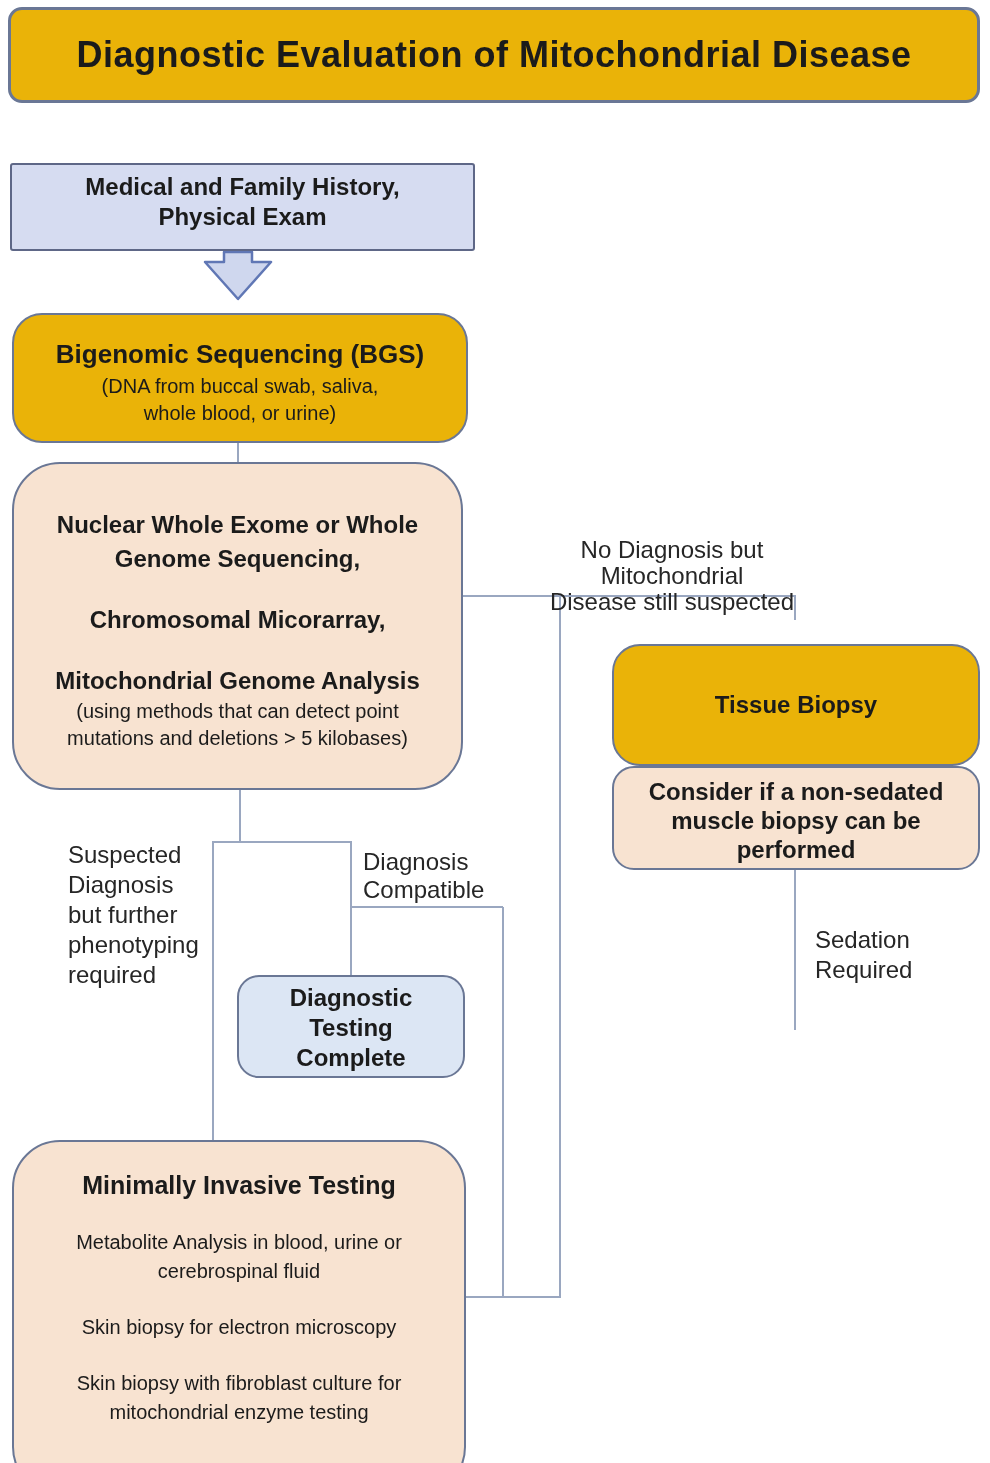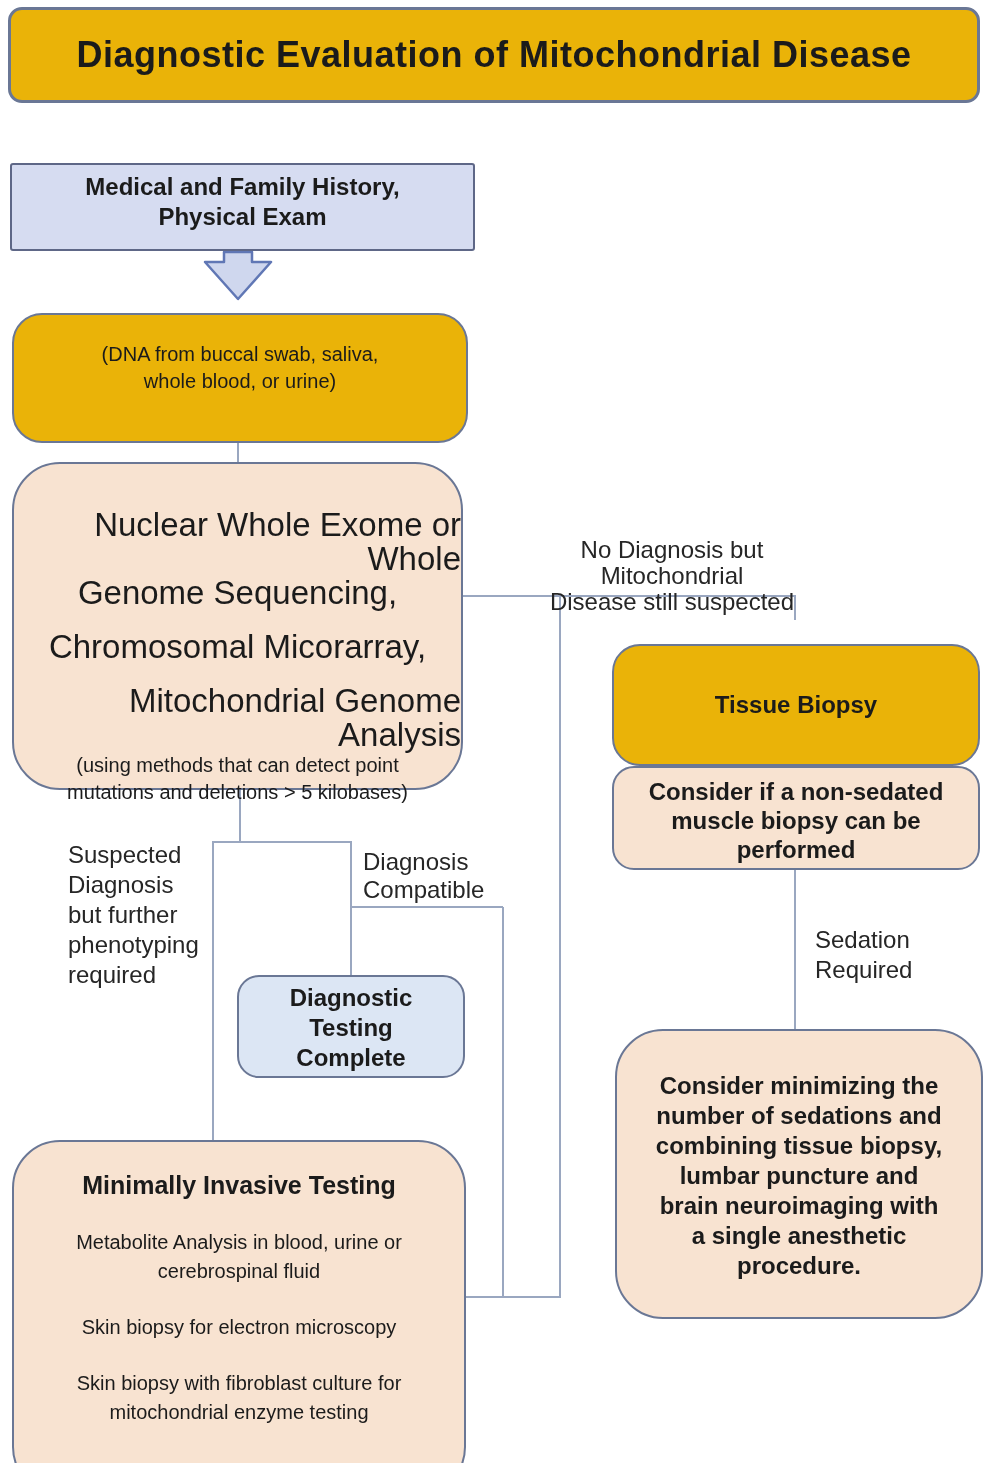--- a/index.html
+++ b/index.html
@@ -43,22 +43,22 @@
     border-radius:30px;padding-top:23px;
   }
   #bgs-box .hd{font-size:26px;line-height:32px;font-weight:bold;}
   #bgs-box .sub{font-size:20px;line-height:27px;margin-top:3px;}
   #bgs-box .sub2{font-size:20px;line-height:27px;}
   
   #sequencing-box{
     left:12px;top:462px;width:451px;height:328px;
     border-radius:48px;padding-top:44px;
   }
-  #sequencing-box .hd{font-size:33px;line-height:34px;font-weight:normal;text-align:right;}
-  #sequencing-box .hd-gap{margin-top:20px;}
+  #sequencing-box .hd{font-size:24px;line-height:34px;font-weight:bold;}
+  #sequencing-box .hd-gap{margin-top:27px;}
   #sequencing-box .sub{font-size:20px;line-height:27px;}
   
   #tissue-biopsy-box{
     left:612px;top:619px;width:368px;height:122px;
     border-radius:28px;justify-content:center;margin-top:25px;
   }
   #tissue-biopsy-box .hd{font-size:24px;font-weight:bold;}
   
   #non-sedated-box{
     left:612px;top:766px;width:368px;height:104px;
@@ -119,20 +119,21 @@
   <div id="title-box" class="box fill-green">
     <div class="ttl">Diagnostic Evaluation of Mitochondrial Disease</div>
   </div>
 
   <div id="history-box" class="box fill-lav">
     <div class="ln">Medical and Family History,</div>
     <div class="ln">Physical Exam</div>
   </div>
 
   <div id="bgs-box" class="box fill-green">
+    <div class="hd">Bigenomic Sequencing (BGS)</div>
     <div class="sub">(DNA from buccal swab, saliva,</div>
     <div class="sub2">whole blood,  or urine)</div>
   </div>
 
   <div id="sequencing-box" class="box fill-peach">
     <div class="hd">Nuclear Whole Exome or Whole</div>
     <div class="hd">Genome Sequencing,</div>
     <div class="hd hd-gap">Chromosomal Micorarray,</div>
     <div class="hd hd-gap">Mitochondrial Genome Analysis</div>
     <div class="sub">(using methods that can detect point</div>
@@ -142,29 +143,20 @@
   <div id="tissue-biopsy-box" class="box fill-green">
     <div class="hd">Tissue Biopsy</div>
   </div>
 
   <div id="non-sedated-box" class="box fill-peach">
     <div class="ln">Consider if a non-sedated</div>
     <div class="ln">muscle biopsy can be</div>
     <div class="ln">performed</div>
   </div>
 
-  <div id="sedation-plan-box" class="box fill-peach">
-    <div class="ln">Consider minimizing the</div>
-    <div class="ln">number of sedations and</div>
-    <div class="ln">combining tissue biopsy,</div>
-    <div class="ln">lumbar puncture and</div>
-    <div class="ln">brain neuroimaging with</div>
-    <div class="ln">a single anesthetic</div>
-    <div class="ln">procedure.</div>
-  </div>
 
   <div id="diagnostic-complete-box" class="box fill-blue">
     <div class="ln">Diagnostic</div>
     <div class="ln">Testing</div>
     <div class="ln">Complete</div>
   </div>
 
   <div id="minimally-invasive-box" class="box fill-peach">
     <div class="hd">Minimally Invasive Testing</div>
     <div class="item gap">Metabolite Analysis in blood, urine or</div>

